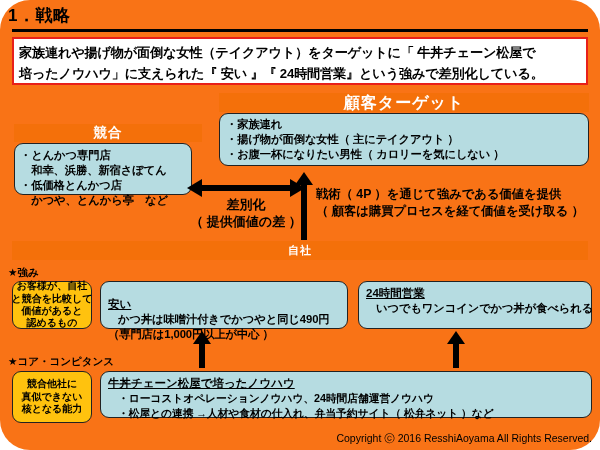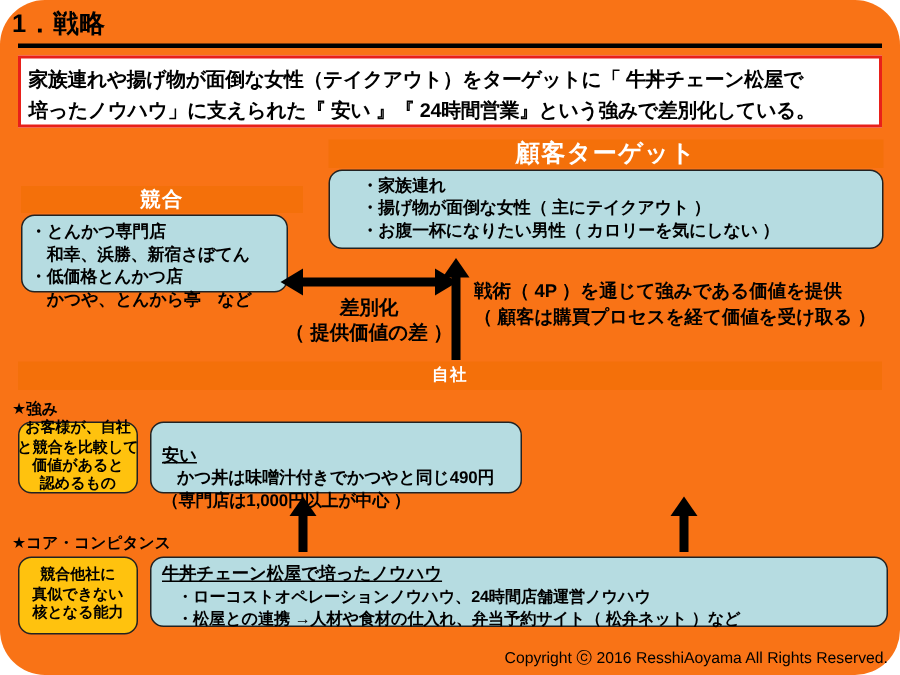--- a/index.html
+++ b/index.html
@@ -70,21 +70,21 @@
     letter-spacing: -0.1px;
   }
   .bx-text.small { font-size: 10.8px; line-height: 14.5px; }
   .bx-head {
     font-size: 11.5px; color: #000; font-weight: bold;
     text-decoration: underline; line-height: 15px; white-space: nowrap;
   }
   .indent1 { padding-left: 10px; }
 
   #box-competitor { left: 14px;  top: 143px; width: 178px; height: 52px; padding: 4px 5px; }
-  #box-customer   { left: 219px; top: 113px; width: 370px; height: 53px; padding: 3px 21px; }
+  #box-customer   { left: 219px; top: 113px; width: 370px; height: 53px; padding: 3px 6px; }
   #box-cheap      { left: 100px; top: 281px; width: 248px; height: 48px; padding: 15px 7px; }
   #box-24h        { left: 358px; top: 281px; width: 234px; height: 48px; padding: 4px 7px; }
   #box-knowhow    { left: 100px; top: 371px; width: 492px; height: 47px; padding: 4px 7px; }
 
   
   .yellow-box {
     position: absolute;
     background: #FFC20E;
     border: 1px solid #222;
     border-radius: 9px;
@@ -215,20 +215,24 @@
     <div class="yl">価値があると</div>
     <div class="yl">認めるもの</div>
   </div>
 
   <div class="blue-box" id="box-cheap">
     <div class="bx-head">安い</div>
     <div class="bx-text indent1">かつ丼は味噌汁付きでかつやと同じ490円</div>
     <div class="bx-text">（専門店は1,000円以上が中心 ）</div>
   </div>
 
+  <div class="blue-box" id="box-24h">
+    <div class="bx-head">24時間営業</div>
+    <div class="bx-text indent1">いつでもワンコインでかつ丼が食べられる</div>
+  </div>
 
   <div class="up-arrow" id="arrow-cheap-up">
     <div class="head"></div>
     <div class="shaft"></div>
   </div>
   <div class="up-arrow" id="arrow-24h-up">
     <div class="head"></div>
     <div class="shaft"></div>
   </div>
 

